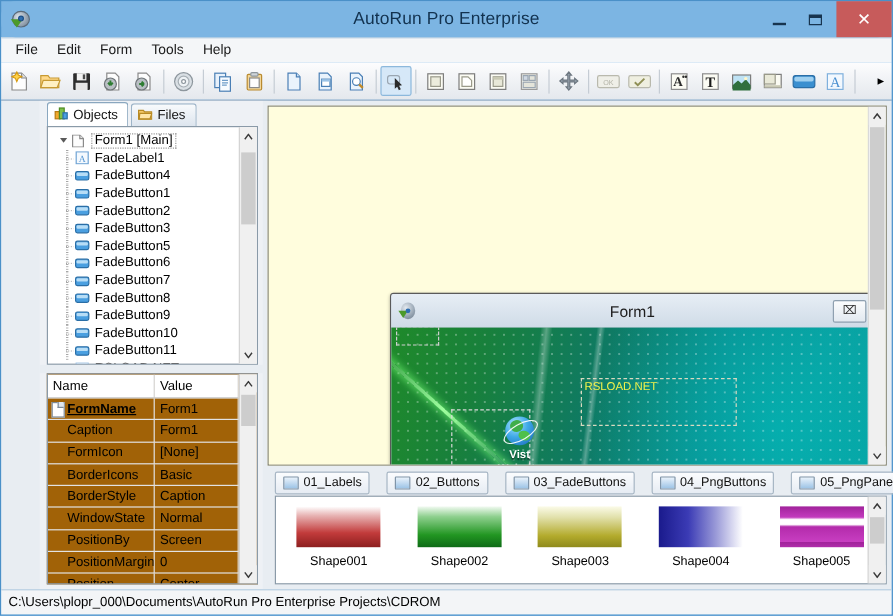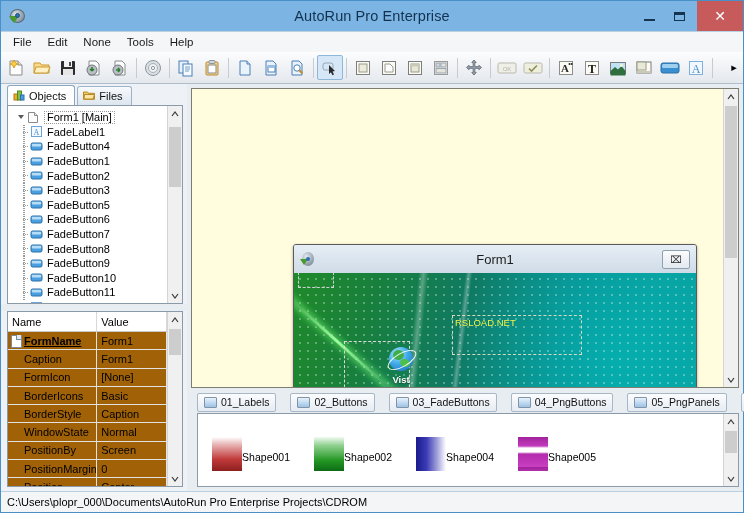--- a/index.html
+++ b/index.html
@@ -74,20 +74,21 @@
   .tb{width:26px;height:25px;display:flex;align-items:center;justify-content:center;position:relative;flex:0 0 26px;}
   .tb.sel{background:#d6e8f8;border:1px solid #8cb8dc;box-sizing:border-box;border-radius:2px;}
   .sep{width:1px;height:20px;background:#c5ccd4;margin:0 3px;flex:0 0 1px;}
   .tb svg{display:block;}
   .tb-more{margin-left:auto;width:14px;height:25px;display:flex;align-items:center;justify-content:center;}
   
   .body{flex:1 1 auto;display:flex;min-height:0;background:#e8edf2;}
   .left{
     flex:0 0 186px;display:flex;flex-direction:column;min-width:0;
     background:#eef1f5;
+    margin-left:32px;
   }
   .splitv{flex:0 0 4px;background:#e8edf2;}
   .right{flex:1 1 auto;display:flex;flex-direction:column;min-width:0;}
   
   .otabs{flex:0 0 21px;display:flex;align-items:flex-end;padding-left:6px;background:#eef1f5;}
   .otab{
     height:18px;display:flex;align-items:center;gap:4px;padding:0 8px 0 5px;
     border:1px solid #9db4c8;border-bottom:none;
     border-radius:3px 3px 0 0;font-size:11px;color:#111;
     background:linear-gradient(to bottom,#f8fafc,#dde5ee);
@@ -235,21 +236,21 @@
     background:linear-gradient(to bottom,#fbfcfe,#e6ecf3);
     font-size:10.5px;color:#111;margin-right:14px;white-space:nowrap;
   }
   .btab .sw{width:11px;height:9px;border:1px solid #7f94a8;border-radius:1px;
     background:linear-gradient(to bottom,#e9f2fb,#9cc3e6);flex:0 0 11px;}
   .gallery-wrap{
     flex:0 0 74px;margin:0 4px 4px 6px;background:#fff;border:1px solid #8a9aa8;box-sizing:border-box;
     display:flex;min-height:0;
   }
   .gallery{flex:1 1 auto;display:flex;padding:8px 0 0 14px;gap:24px;overflow:hidden;}
-  .shape{width:78px;display:flex;flex-direction:row;align-items:center;}
+  .shape{width:78px;display:flex;flex-direction:column;align-items:center;}
   .swatch{width:70px;height:34px;}
   .shape-lbl{font-size:10.5px;color:#000;margin-top:6px;}
   
   .status{
     flex:0 0 20px;height:20px;background:#f3f5f7;border-top:1px solid #b9cfe2;
     display:flex;align-items:center;padding-left:6px;font-size:11px;color:#000;
   }
 </style>
 </head>
 <body>
@@ -270,21 +271,21 @@
       <div class="winbtn max">
           <i></i>
         </div>
       <div class="winbtn close">✕</div>
     </div>
   </div>
 
   <div class="menubar">
     <div class="menuitem">File</div>
     <div class="menuitem">Edit</div>
-    <div class="menuitem">None</div>
+    <div class="menuitem">Form</div>
     <div class="menuitem">Tools</div>
     <div class="menuitem">Help</div>
   </div>
 
   <div class="toolbar">
     <div class="tb">
       <svg width="18" height="18" viewBox="0 0 18 18">
           <path d="M3 2h8l4 4v10H3z" fill="#fdfdfd" stroke="#8a8a8a"></path>
           <path d="M11 2v4h4" fill="#e2e2e2" stroke="#8a8a8a"></path>
           <path d="M7 1l1.3 2.6L11 5 8.3 6.1 7 9 5.7 6.1 3 5l2.7-1.4z" fill="#ffd24a" stroke="#d79b12"></path>
@@ -826,20 +827,24 @@
         <div class="gallery">
           <div class="shape">
             <div class="swatch" id="sw0" style="background: linear-gradient(rgb(255, 255, 255) 0%, rgb(232, 181, 181) 22%, rgb(194, 59, 59) 65%, rgb(141, 31, 31) 100%);"></div>
             <div class="shape-lbl">Shape001</div>
           </div>
           <div class="shape">
             <div class="swatch" id="sw1" style="background: linear-gradient(rgb(242, 250, 242) 0%, rgb(143, 208, 143) 25%, rgb(34, 150, 34) 70%, rgb(14, 107, 22) 100%);"></div>
             <div class="shape-lbl">Shape002</div>
           </div>
           <div class="shape">
+            <div class="swatch" id="sw2" style="background: linear-gradient(rgb(251, 251, 232) 0%, rgb(224, 223, 168) 28%, rgb(179, 171, 45) 72%, rgb(143, 138, 27) 100%);"></div>
+            <div class="shape-lbl">Shape003</div>
+          </div>
+          <div class="shape">
             <div class="swatch" id="sw3" style="background: linear-gradient(to right, rgb(26, 26, 140) 0%, rgb(59, 59, 181) 35%, rgb(154, 154, 216) 68%, rgb(255, 255, 255) 100%);"></div>
             <div class="shape-lbl">Shape004</div>
           </div>
           <div class="shape">
             <div class="swatch" id="sw4" style="background: repeating-linear-gradient(rgb(161, 35, 155) 0px, rgb(195, 59, 190) 9px, rgb(255, 255, 255) 11px, rgb(255, 255, 255) 15px, rgb(179, 43, 171) 17px, rgb(201, 63, 194) 30px);"></div>
             <div class="shape-lbl">Shape005</div>
           </div>
         </div>
         <div class="vsb">
           <div class="sbtn">

